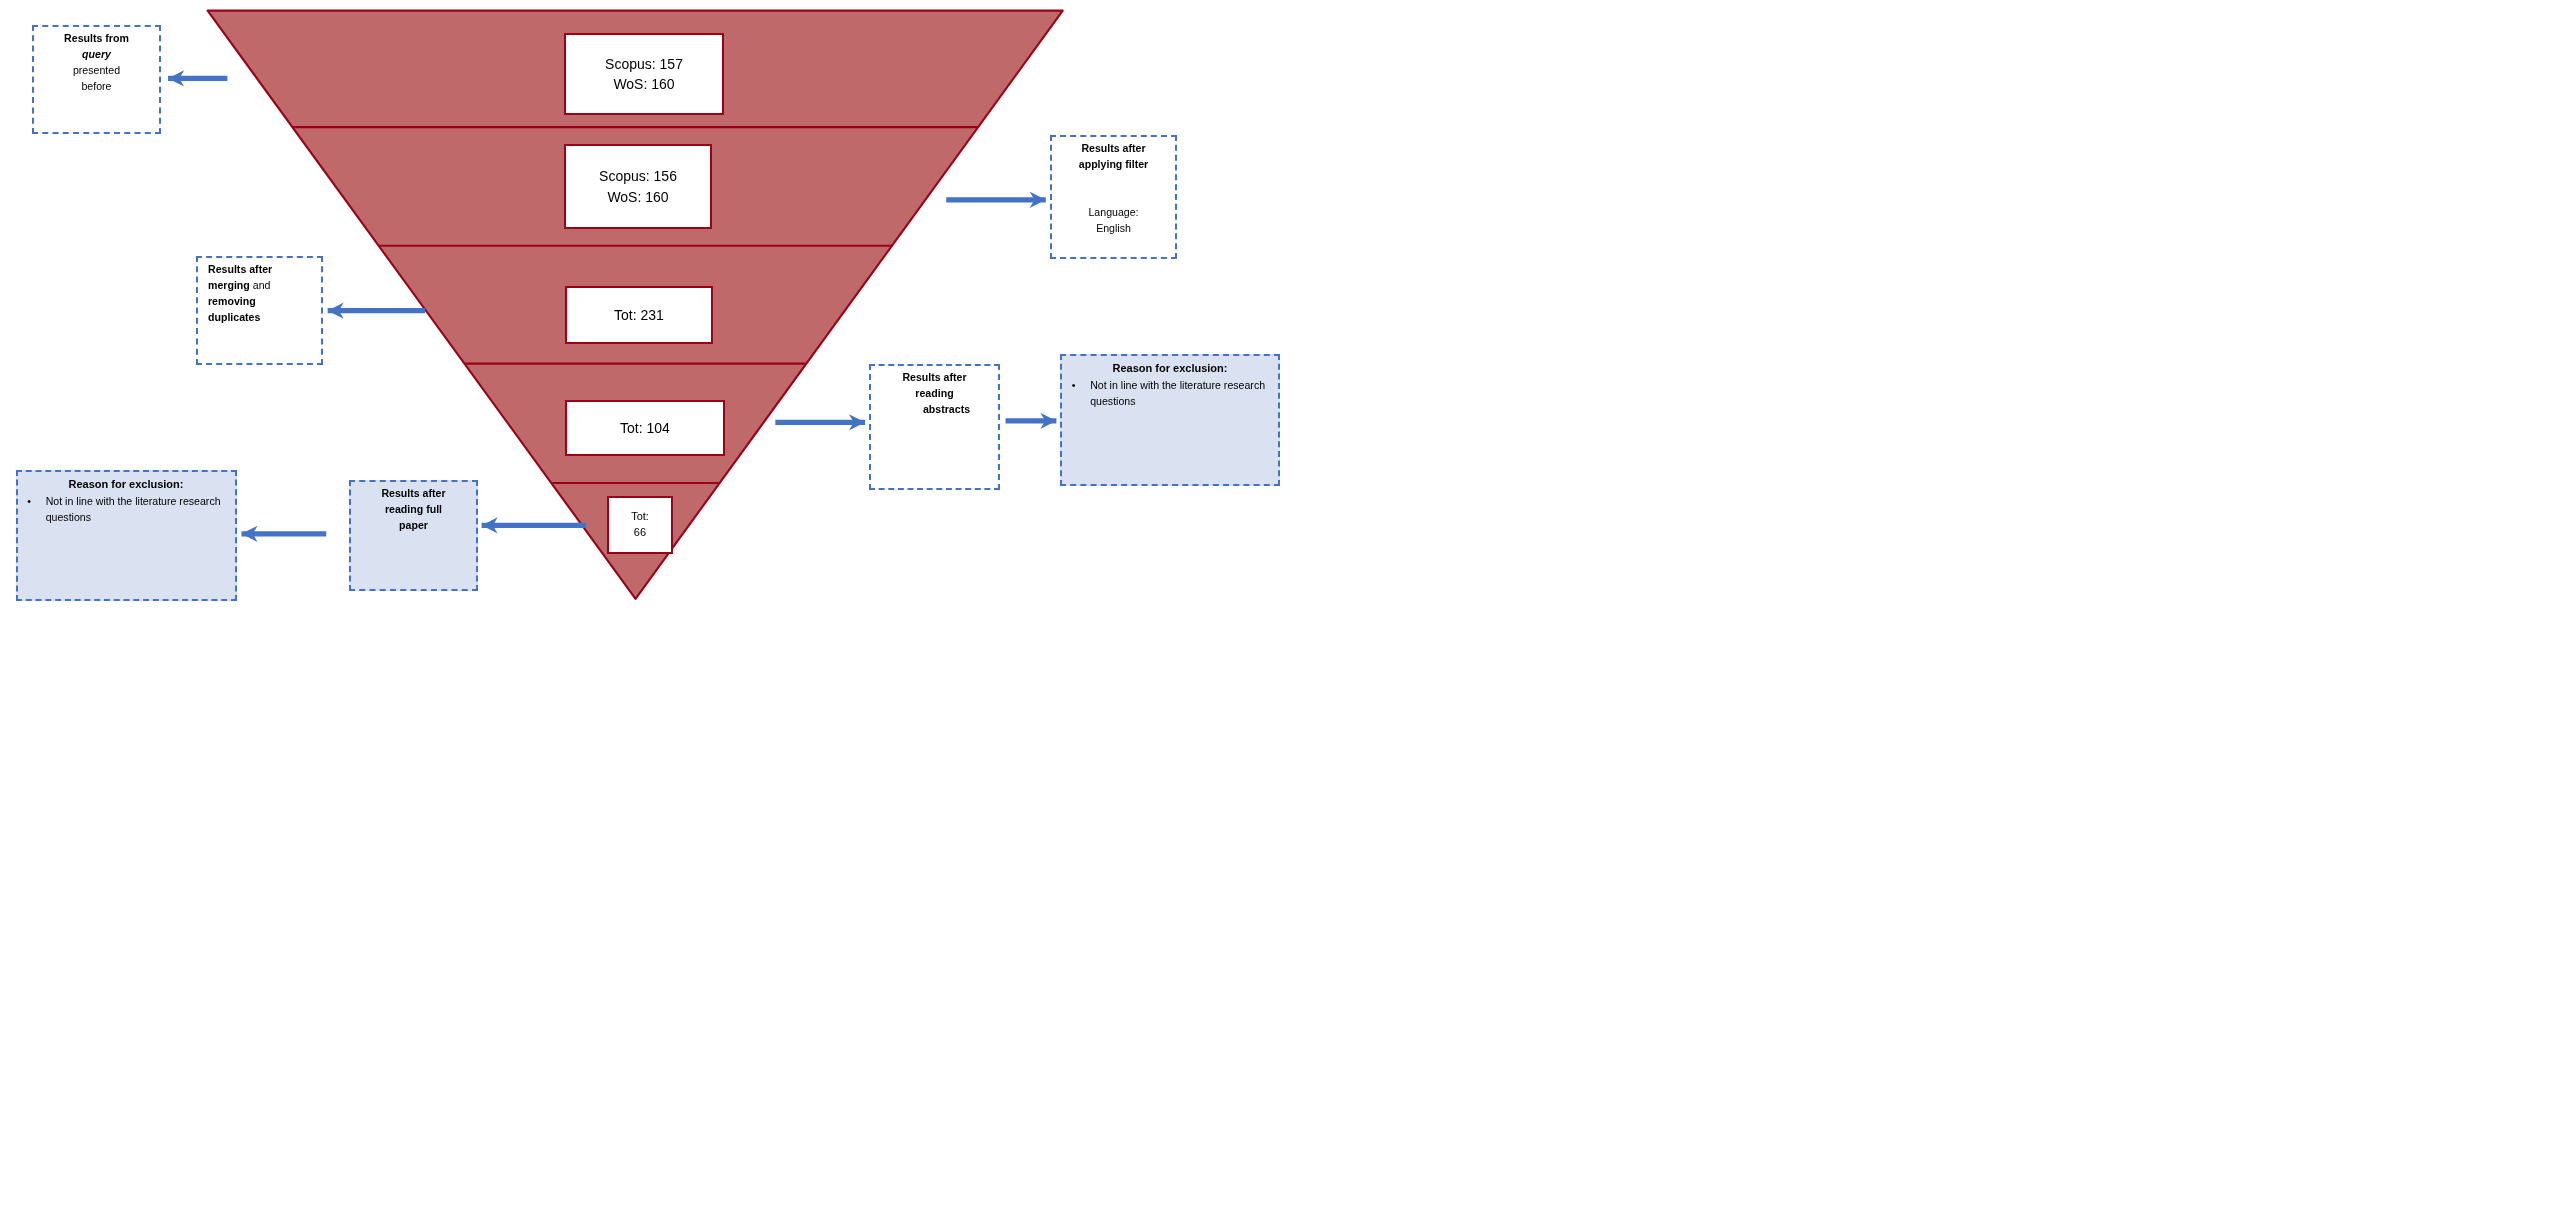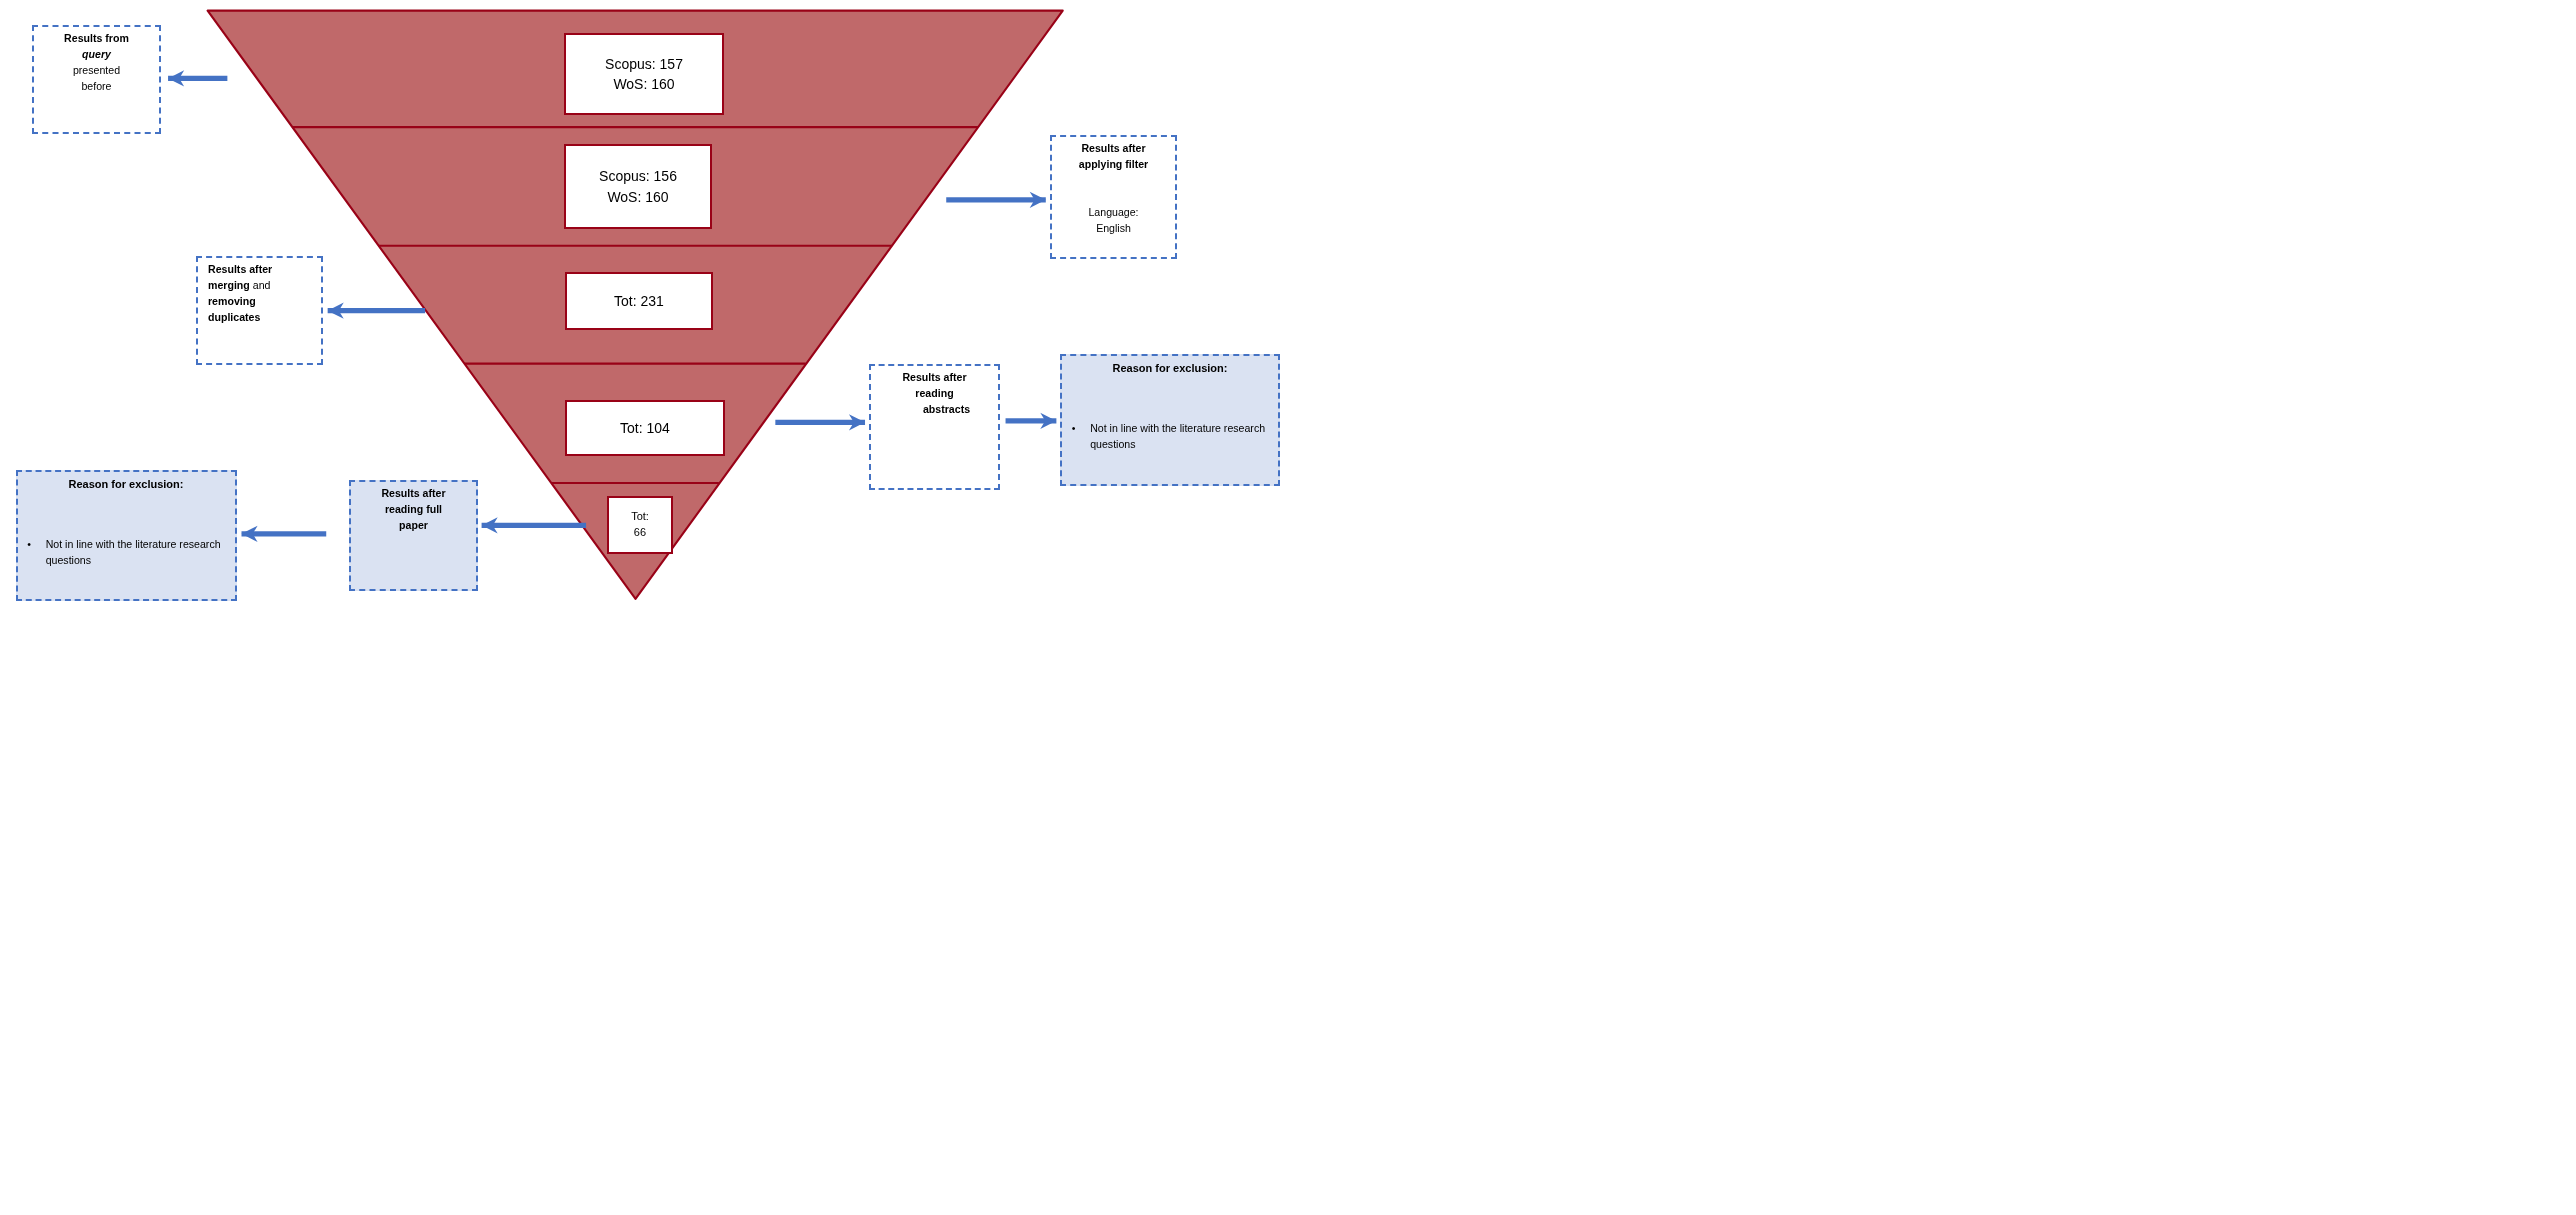--- a/index.html
+++ b/index.html
@@ -36,21 +36,21 @@
   .callout{
     position:absolute;
     border:2.1px dashed var(--accent-blue);
     display:flex;flex-direction:column;align-items:center;justify-content:flex-start;
     text-align:center;
     font-size:10.6px;line-height:1.5;
     box-sizing:border-box;
     padding:4.2px;
   }
   .callout.white{background:var(--callout-fill-white);}
-  .callout.blue{background:var(--callout-fill-blue);gap:43px;}
+  .callout.blue{background:var(--callout-fill-blue);}
   .callout.left-align{align-items:flex-start;text-align:left;padding-left:10px;}
   .exclusion-heading{font-weight:700;font-size:11px;width:100%;text-align:center;}
   .bullet-row{display:flex;width:100%;text-align:left;margin-top:1.4px;}
   .bullet-glyph{flex:0 0 24px;text-align:left;padding-left:5.6px;box-sizing:border-box;}
   .bullet-text{flex:1;padding-right:4.2px;}
 </style>
 </head>
 <body>
 
 <div class="canvas">
@@ -79,21 +79,21 @@
   </svg>
 
   <div class="flabel" style="left:564px;top:33px;width:160px;height:82px;">
       <div><span>Scopus: 157</span><br><span>WoS: 160</span></div>
     </div>
 
   <div class="flabel" style="left:564px;top:144px;width:148px;height:85px;">
       <div><span>Scopus: 156</span><br><span>WoS: 160</span></div>
     </div>
 
-  <div class="flabel" style="left:565px;top:272px;width:148px;height:58px;">
+  <div class="flabel" style="left:565px;top:286px;width:148px;height:58px;">
       <div><span>Tot: 231</span></div>
     </div>
 
   <div class="flabel" style="left:565px;top:400px;width:160px;height:56px;">
       <div><span>Tot: 104</span></div>
     </div>
 
   <div class="flabel" style="left:607px;top:496px;width:66px;height:58px;font-size:11px;">
       <div><span>Tot:</span><br><span>66</span></div>
     </div>

